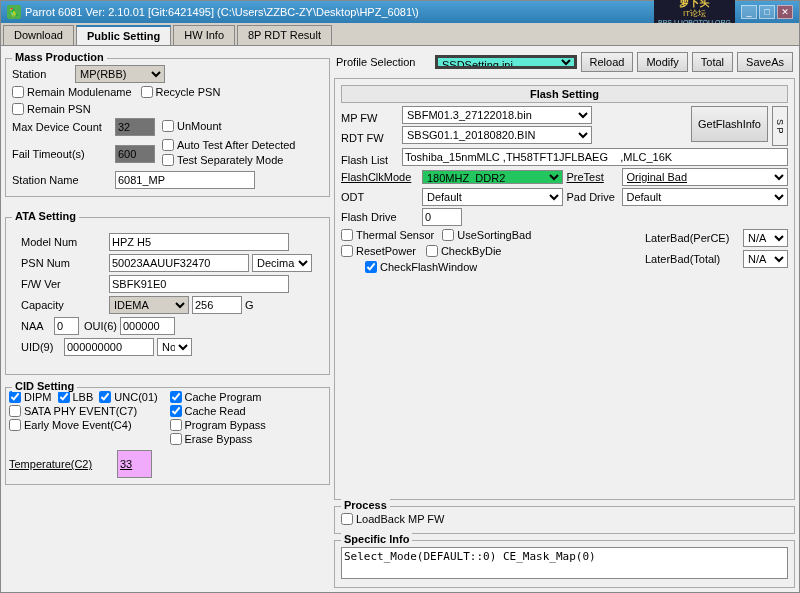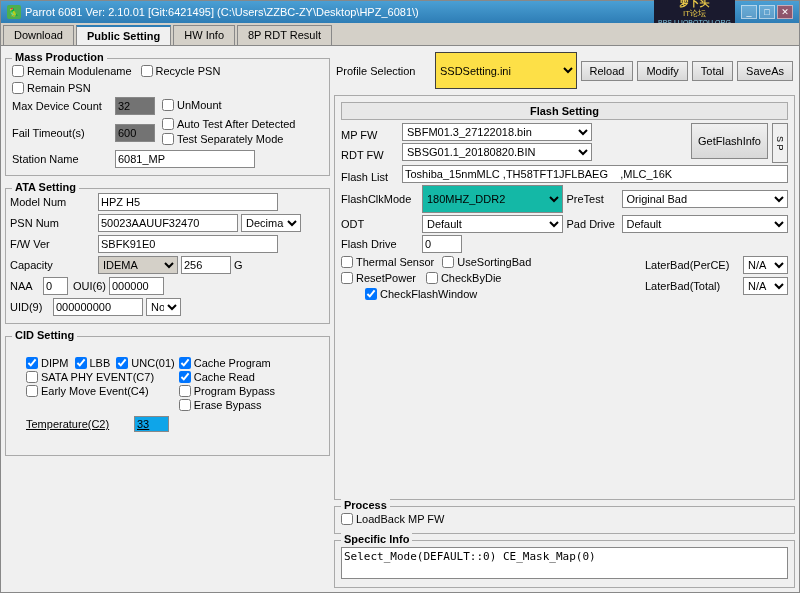--- a/index.html
+++ b/index.html
@@ -169,29 +169,29 @@
       height: 32px;
       border: 1px solid #888;
       font-size: 11px;
       padding: 2px;
       background: white;
       resize: none;
     }
 
     
     .ata-section {
-      padding: 4px;
+      padding: 15px;
       border: 1px solid #aaa;
       position: relative;
-      margin-top: 8px;
+      margin-top: 16px;
     }
 
     
     .cid-section {
-      padding: 20px;
+      padding: 3px;
       border: 1px solid #aaa;
       position: relative;
       margin-top: 8px;
     }
 
     .section-title {
       position: absolute;
       top: -8px;
       left: 6px;
       background: #f0f0f0;
@@ -305,20 +305,26 @@
     <div class="tab">8P RDT Result</div>
   </div>
 
   <div class="content">
 
     <div class="left-panel">
 
       <div class="mp-section">
         <span class="section-title">Mass Production</span>
 
+        <div class="row-flex">
+          <span class="label-sm">Station</span>
+          <select class="dropdown-sm">
+            <option>MP(RBB)</option>
+          </select>
+        </div>
 
         <div class="row-flex">
           <div class="checkbox-row">
             <input type="checkbox" style="">
             <span>Remain Modulename</span>
           </div>
           <div class="checkbox-row" style="margin-left:6px;">
             <input type="checkbox" style="">
             <span>Recycle PSN</span>
           </div>
@@ -443,31 +449,31 @@
             </div>
             <div class="checkbox-row">
               <input type="checkbox" style="">
               <span>Erase Bypass</span>
             </div>
           </div>
         </div>
 
         <div class="row-flex" style="margin-top:3px;text-decoration:underline;">
           <span style="min-width:105px;font-size:11px;">Temperature(C2)</span>
-          <input type="text" style="width: 35px; height: 16px; border: 1px solid rgb(136, 136, 136); font-size: 11px; padding: 1px 2px; background: #0ea5e9;" value="33">
+          <input type="text" style="width: 35px; height: 28px; border: 1px solid rgb(136, 136, 136); font-size: 11px; padding: 1px 2px; background: #f0abfc;" value="33">
         </div>
       </div>
 
     </div>
 
     <div class="right-panel">
 
       <div class="profile-section">
         <span style="font-size:11px;min-width:95px;">Profile Selection</span>
-        <select style="flex:1;height:37px;border:1px solid #404040;font-size:11px;background:#fde047;">
+        <select style="flex:1;height:14px;border:3px solid #404040;font-size:11px;background:#5eead4;">
           <option>SSDSetting.ini</option>
         </select>
         <button class="btn">Reload</button>
         <button class="btn">Modify</button>
         <button class="btn">Total</button>
         <button class="btn">SaveAs</button>
       </div>
 
       <div class="flash-section">
         <div class="flash-header">Flash Setting</div>
@@ -491,24 +497,24 @@
           </div>
           <button class="get-flash-btn">GetFlashInfo</button>
           <div style="writing-mode:vertical-rl;text-orientation:mixed;border:1px solid #888;font-size:9px;background:#f0f0f0;padding:2px;min-width:16px;display:flex;align-items:center;justify-content:center;">S P</div>
         </div>
 
         <div class="flash-fw-row" style="margin-top:2px;">
           <span class="fw-label">Flash List</span>
           <input type="text" style="flex: 1 1 0%; height: 18px; border: 1px solid rgb(136, 136, 136); font-size: 11px; padding: 1px 2px; background: white;" value="Toshiba_15nmMLC ,TH58TFT1JFLBAEG    ,MLC_16K">
         </div>
 
-        <div style="display:flex;gap:4px;margin-top:2px;">
+        <div style="display:flex;gap:4px;margin-top:2px;text-decoration:underline;">
           <div style="flex:1;display:flex;align-items:center;gap:3px;">
             <span style="min-width:78px;font-size:11px;">FlashClkMode</span>
-            <select style="flex:1;height:28px;border:1px solid #888;font-size:11px;background:#14b8a6;">
+            <select style="flex:1;height:14px;border:1px solid #888;font-size:11px;background:#22c55e;">
               <option>180MHZ_DDR2</option>
             </select>
           </div>
           <div style="flex:1;display:flex;align-items:center;gap:3px;">
             <span style="min-width:52px;font-size:11px;">PreTest</span>
             <select style="flex:1;height:18px;border:1px solid #888;font-size:11px;background:white;">
               <option>Original Bad</option>
             </select>
           </div>
         </div>

